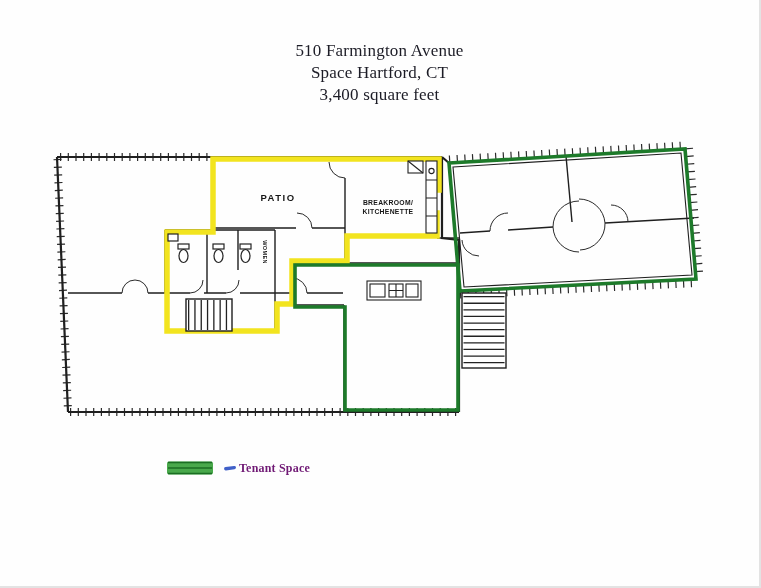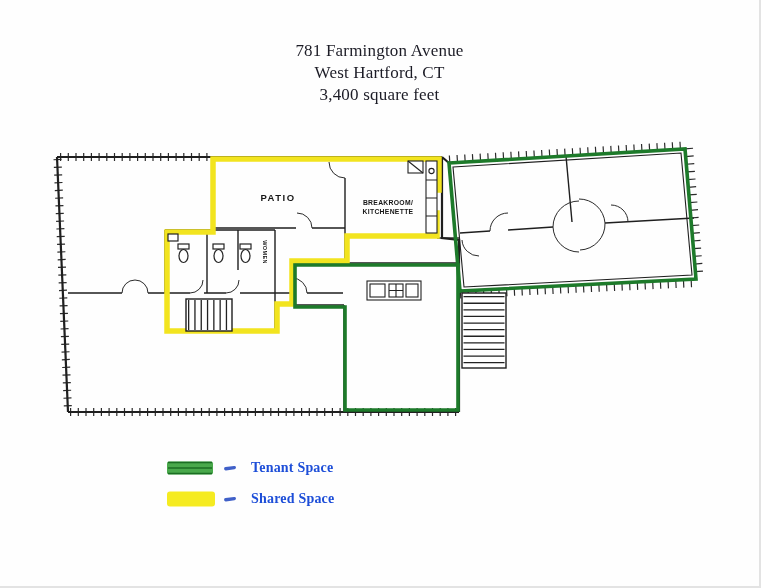--- a/index.html
+++ b/index.html
@@ -27,35 +27,34 @@
     fill:#161616;
   }
   .legend {
     position:absolute; left:167px; top:459px;
   }
   .legend-row {
     display:flex; align-items:center;
     height:18px; margin-bottom:13px;
   }
   .legend-label {
-    margin-left:12px;
-    font-size:14px;
+    font-size:12px;
     font-weight:600;
-    color:#1d4ed8;
+    color:#701a75;
     letter-spacing:0.2px;
   }
 </style>
 </head>
 <body>
 
 <div class="page">
 
   <div class="title-block">
-    <div>781 Farmington Avenue</div>
-    <div>West Hartford, CT</div>
+    <div>510 Farmington Avenue</div>
+    <div>Space Hartford, CT</div>
     <div>3,400 square feet</div>
   </div>
 
   <svg class="plan-svg" width="761" height="588" viewBox="0 0 761 588">
 
     <g stroke="#2b2b2b" fill="none" stroke-width="8" stroke-dasharray="1.2,6.5">
       <path d="M60,157 L211,157"></path>
       <path d="M57.5,159 L68,411"></path>
       <path d="M70,412 L457,412"></path>
       <path d="M449,159.5 L685,145.5"></path>
@@ -159,22 +158,15 @@
 
   <div class="legend">
     <div class="legend-row">
       <svg width="72" height="18">
         <rect x="0" y="2.5" width="46" height="13" rx="2" fill="#49a94b"></rect>
         <path d="M1,3.5 H45 M1,9 H45 M1,14.5 H45" stroke-width="1.6" fill="none" stroke="#1b6e23"></path>
         <rect x="57" y="7.5" width="12" height="3.4" rx="1.7" transform="rotate(-8 63 9)" fill="#4060c8"></rect>
       </svg>
       <span class="legend-label">Tenant Space</span>
     </div>
-    <div class="legend-row">
-      <svg width="72" height="18">
-        <rect x="0" y="1.5" width="48" height="15" rx="3" fill="#f5eb21"></rect>
-        <rect x="57" y="7.5" width="12" height="3.4" rx="1.7" transform="rotate(-8 63 9)" fill="#4060c8"></rect>
-      </svg>
-      <span class="legend-label">Shared Space</span>
-    </div>
   </div>
 
 </div>
 
 </body></html>

